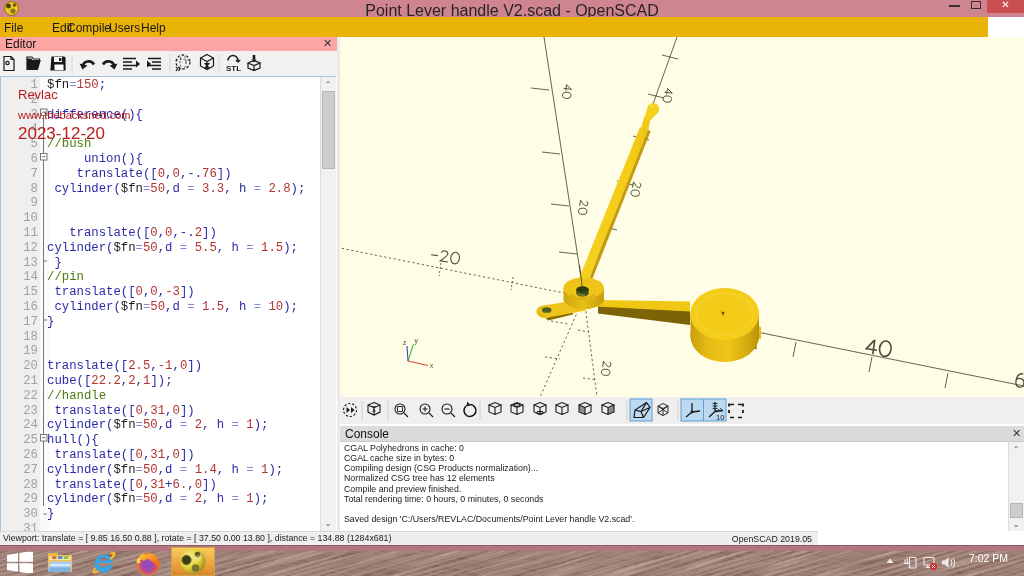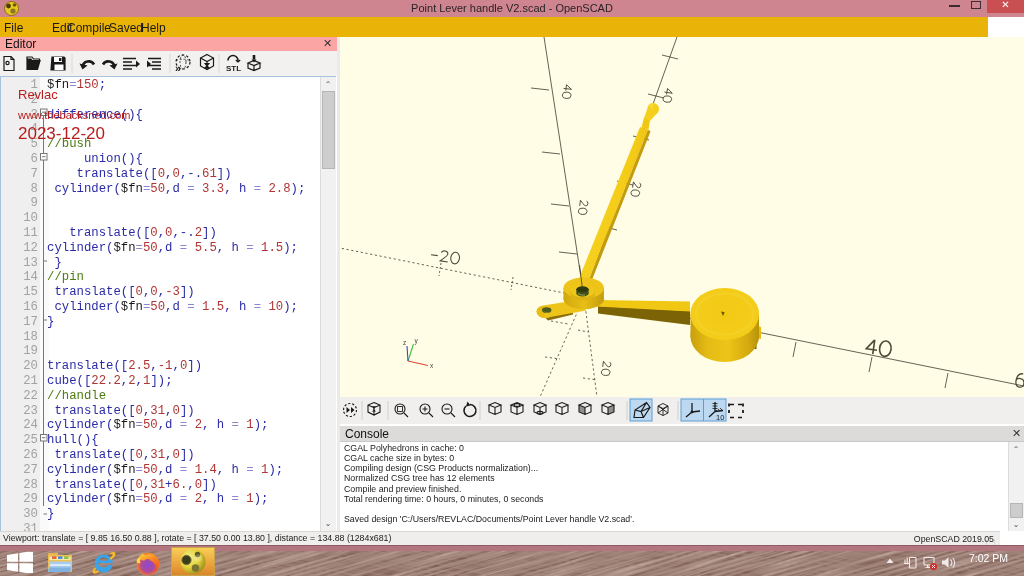--- a/index.html
+++ b/index.html
@@ -1,21 +1,21 @@
 <!DOCTYPE html>
 <html><head>
 <meta charset="utf-8">
 <style>
   html,body{margin:0;padding:0;}
   body{width:1024px;height:576px;overflow:hidden;position:relative;
        font-family:"Liberation Sans",sans-serif;background:#fff;}
   .abs{position:absolute;}
   
   #titlebar{left:0;top:0;width:1024px;height:17px;background:#ce8590;}
-  #title-text{left:0;top:1.5px;width:1024px;text-align:center;font-size:11px;color:#2a2326;}
+  #title-text{left:0;top:1.5px;width:1024px;text-align:center;font-size:16px;color:#2a2326;}
   #btn-min{left:949px;top:5px;width:11px;height:1.6px;background:#3a2c30;}
   #btn-max{left:971px;top:1px;width:8px;height:6px;border:1.4px solid #3a2c30;}
   #btn-close{left:987px;top:0;width:37px;height:13px;background:#c94f52;color:#fff;
              font-size:10px;text-align:center;line-height:10px;}
   
   #menubar{left:0;top:17px;width:988px;height:20px;background:#eab308;
            border-bottom:1px solid #e4e2e0;font-size:12px;color:#1a1a1a;}
   #menubar span{position:absolute;top:4px;}
   
   #ed-header{left:0;top:37px;width:337px;height:14px;background:#fca5a5;
@@ -54,21 +54,21 @@
   #vp-toolbar{left:340px;top:397px;width:684px;height:27px;background:#f0efee;}
   
   #con-header{left:340px;top:426px;width:684px;height:21px;background:#dcdbda;font-size:12px;color:#111;}
   #con-x{position:absolute;left:672px;top:1px;font-size:11px;color:#333;}
   #console{left:340px;top:441px;width:684px;height:90px;background:#fff;
            border-top:1px solid #c8c8c8;box-sizing:border-box;}
   #con-text{left:344px;top:443px;font-size:8.8px;line-height:10.15px;color:#1a1a1a;white-space:pre;}
   #con-sb{left:1008px;top:442px;width:16px;height:89px;background:#f1f1f1;border-left:1px solid #dcdcdc;box-sizing:border-box;}
   #con-thumb{left:1010px;top:503px;width:13px;height:15px;background:#cdcdcd;border:1px solid #b5b5b5;box-sizing:border-box;}
   
-  #statusbar{left:0;top:531px;width:1000px;height:14px;background:#efeeec;
+  #statusbar{left:0;top:531px;width:818px;height:14px;background:#efeeec;
              border-top:1px solid #d8d6d4;box-sizing:border-box;font-size:8.8px;color:#1a1a1a;}
   #status-l{position:absolute;left:3px;top:1px;}
   #status-r{position:absolute;right:6px;top:2px;}
   
   #tb-rose{left:0;top:545px;width:1024px;height:6px;background:#b27681;border-top:1px solid #8e5a64;box-sizing:border-box;}
   #taskbar{left:0;top:551px;width:1024px;height:25px;background:#4d7c0f;}
   #tray{color:#fff;font-size:10.5px;text-align:right;}
 </style>
 </head>
 <body>
@@ -83,21 +83,21 @@
     <circle cx="9" cy="10" r="2.6" fill="#8a7820"></circle>
   </svg>
   <div class="abs" id="btn-min"></div>
   <div class="abs" id="btn-max"></div>
   <div class="abs" id="btn-close">✕</div>
 
   <div class="abs" id="menubar">
     <span style="left:4px">File</span>
     <span style="left:52px">Edit</span>
     <span style="left:67px">Compile</span>
-    <span style="left:109px">Saved</span>
+    <span style="left:109px">Users</span>
     <span style="left:141px">Help</span>
   </div>
 
   <div class="abs" id="ed-header">
     <span id="ed-title">Editor</span>
     <span id="ed-x">✕</span>
   </div>
   <div class="abs" id="ed-toolbar">
   <svg width="337" height="25" viewBox="0 0 337 25" style="position:absolute;left:0;top:0">
     <g stroke="#1a1a1a" stroke-width="1.2" fill="none">
@@ -196,21 +196,21 @@
       <line x1="3.5" y1="437" x2="7" y2="437"></line>
     </g>
   </svg>
   </div>
   <div class="abs" id="codepre"><span class="bk">$fn</span><span class="op">=</span><span class="num">150</span>;
 
 difference(){
 
 <span class="cm">//bush</span>
      union(){
-    translate([<span class="num">0</span>,<span class="num">0</span>,-.<span class="num">61</span>])
+    translate([<span class="num">0</span>,<span class="num">0</span>,-.<span class="num">76</span>])
  cylinder(<span class="bk">$fn</span><span class="op">=</span><span class="num">50</span>,d <span class="op">=</span> <span class="num">3.3</span>, h <span class="op">=</span> <span class="num">2.8</span>);
 
 
    translate([<span class="num">0</span>,<span class="num">0</span>,-.<span class="num">2</span>])
 cylinder(<span class="bk">$fn</span><span class="op">=</span><span class="num">50</span>,d <span class="op">=</span> <span class="num">5.5</span>, h <span class="op">=</span> <span class="num">1.5</span>);
  }
 <span class="cm">//pin</span>
  translate([<span class="num">0</span>,<span class="num">0</span>,<span class="num">-3</span>])
  cylinder(<span class="bk">$fn</span><span class="op">=</span><span class="num">50</span>,d <span class="op">=</span> <span class="num">1.5</span>, h <span class="op">=</span> <span class="num">10</span>);
 }

